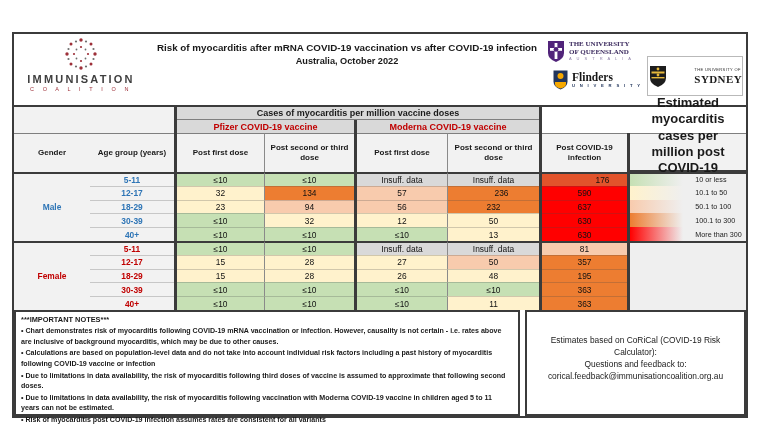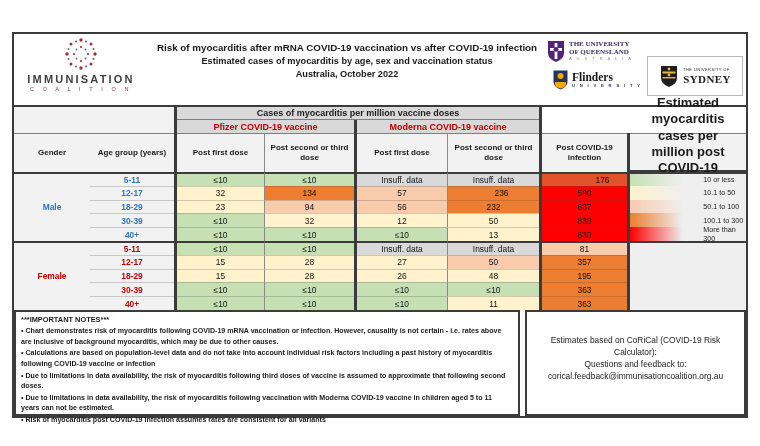--- a/index.html
+++ b/index.html
@@ -18,21 +18,21 @@
   .title-2{font-size:9.2px;font-weight:bold;margin-top:3px;}
   .title-3{font-size:9.2px;font-weight:bold;margin-top:3px;}
   .unis{position:absolute;right:0;top:0;width:200px;height:71px;}
   .uq{position:absolute;left:0;top:5px;display:flex;align-items:center;gap:3px;}
   .uq-text{font-family:"Liberation Serif",serif;color:#3b2a5e;font-weight:bold;font-size:7px;line-height:1.15;}
   .uq-aus{font-size:4px;letter-spacing:2px;color:#8d7fa8;font-family:"Liberation Sans",sans-serif;font-weight:normal;margin-top:1px;}
   .flinders{position:absolute;left:6px;top:35px;display:flex;align-items:center;gap:3px;}
   .fl-name{font-family:"Liberation Serif",serif;font-weight:bold;font-size:11.5px;color:#161616;line-height:1;}
   .fl-sub{font-size:4.2px;letter-spacing:1.8px;color:#21355c;font-weight:bold;margin-top:1px;}
   .sydney{position:absolute;right:3px;top:22px;width:94px;height:38px;border:1px solid #b9b9b9;background:#fff;
-          display:flex;align-items:center;justify-content:center;gap:4px;}
+          display:flex;align-items:center;justify-content:space-between;gap:4px;}
   .syd-text{line-height:1;}
   .syd-top{font-size:4px;letter-spacing:.4px;color:#2a2a2a;}
   .syd-main{font-family:"Liberation Serif",serif;font-weight:bold;font-size:11px;color:#1d1d1d;letter-spacing:.4px;margin-top:2px;}
 
   
   .grid{position:absolute;left:0;top:73px;width:732px;height:203px;display:grid;background:#a3a3a3;
         grid-template-columns:76px 84px 3px 87px 90px 3px 90px 92px 3px 85px 3px 116px;
         grid-template-rows:13px 13px 39px repeat(10,13.8px);
         border-bottom:2px solid #3b3b3b;box-sizing:border-box;}
   .cell{display:flex;align-items:center;justify-content:center;font-size:8.4px;box-sizing:border-box;}
@@ -70,21 +70,21 @@
   [data-cat="redorange"]{background:#e2532b;padding-left:36px;}
   [data-cat="red"]{background:#ff0000;}
   [data-cat="gray"]{background:#d9d9d9;}
   .legend-row{grid-column:12;display:flex;align-items:center;background:#efefef;font-size:7.2px;}
   .lg-swatch{width:46%;height:100%;flex:none;}
   .lg-swatch[data-cat="green"]{background:linear-gradient(to right,#c6e0b4,#efefef);}
   .lg-swatch[data-cat="cream"]{background:linear-gradient(to right,#fff2cc,#efefef);}
   .lg-swatch[data-cat="peach"]{background:linear-gradient(to right,#f8cbad,#efefef);}
   .lg-swatch[data-cat="orange"]{background:linear-gradient(to right,#ed7d31,#efefef);}
   .lg-swatch[data-cat="red"]{background:linear-gradient(to right,#ff0000,#efefef);}
-  .lg-label{margin-left:20px;color:#222;}
+  .lg-label{margin-left:12px;color:#222;text-align:right;}
   .c-legend-empty{grid-column:12;grid-row:9/14;background:#efefef;border-top:2px solid #3b3b3b;}
 
   
   .notes{position:absolute;left:0;top:276px;width:506px;height:106px;border:2px solid #3b3b3b;box-sizing:border-box;
          background:#fff;padding:3px 6px 0 5px;}
   .notes .nt{font-size:7.4px;font-weight:bold;margin-bottom:2px;}
   .notes p{font-size:7.1px;font-weight:bold;margin:0 0 1px 0;line-height:1.5;}
   .corical{position:absolute;left:511px;top:276px;width:221px;height:106px;border:2px solid #3b3b3b;box-sizing:border-box;
            background:#fff;display:flex;flex-direction:column;align-items:center;justify-content:center;
            text-align:center;padding:0 8px 10px 8px;}
@@ -128,21 +128,20 @@
               <circle cx="13.5" cy="22.5" r="0.9"></circle>
               <circle cx="13.5" cy="13.5" r="0.9"></circle>
           </g>
         </svg>
         <div class="ic-name">IMMUNISATION</div>
         <div class="ic-sub">C O A L I T I O N</div>
       </div>
 
       <div class="titles">
         <div class="title-1">Risk of myocarditis after mRNA COVID-19 vaccination vs after COVID-19 infection</div>
-        <div class="title-2">Estimated cases of myocarditis by age, sex and vaccination status</div>
         <div class="title-3">Australia, October 2022</div>
       </div>
 
       <div class="unis">
         <div class="uq">
           <svg width="20" height="24" viewBox="0 0 20 24">
             <path d="M2 2 h16 v12 q0 6 -8 9 q-8 -3 -8 -9 Z" fill="#51247a"></path>
             <rect x="8.6" y="4" width="2.8" height="16" fill="#fff"></rect>
             <rect x="4" y="9" width="12" height="2.8" fill="#fff"></rect>
             <circle cx="10" cy="10.4" r="2.4" fill="#51247a"></circle>

